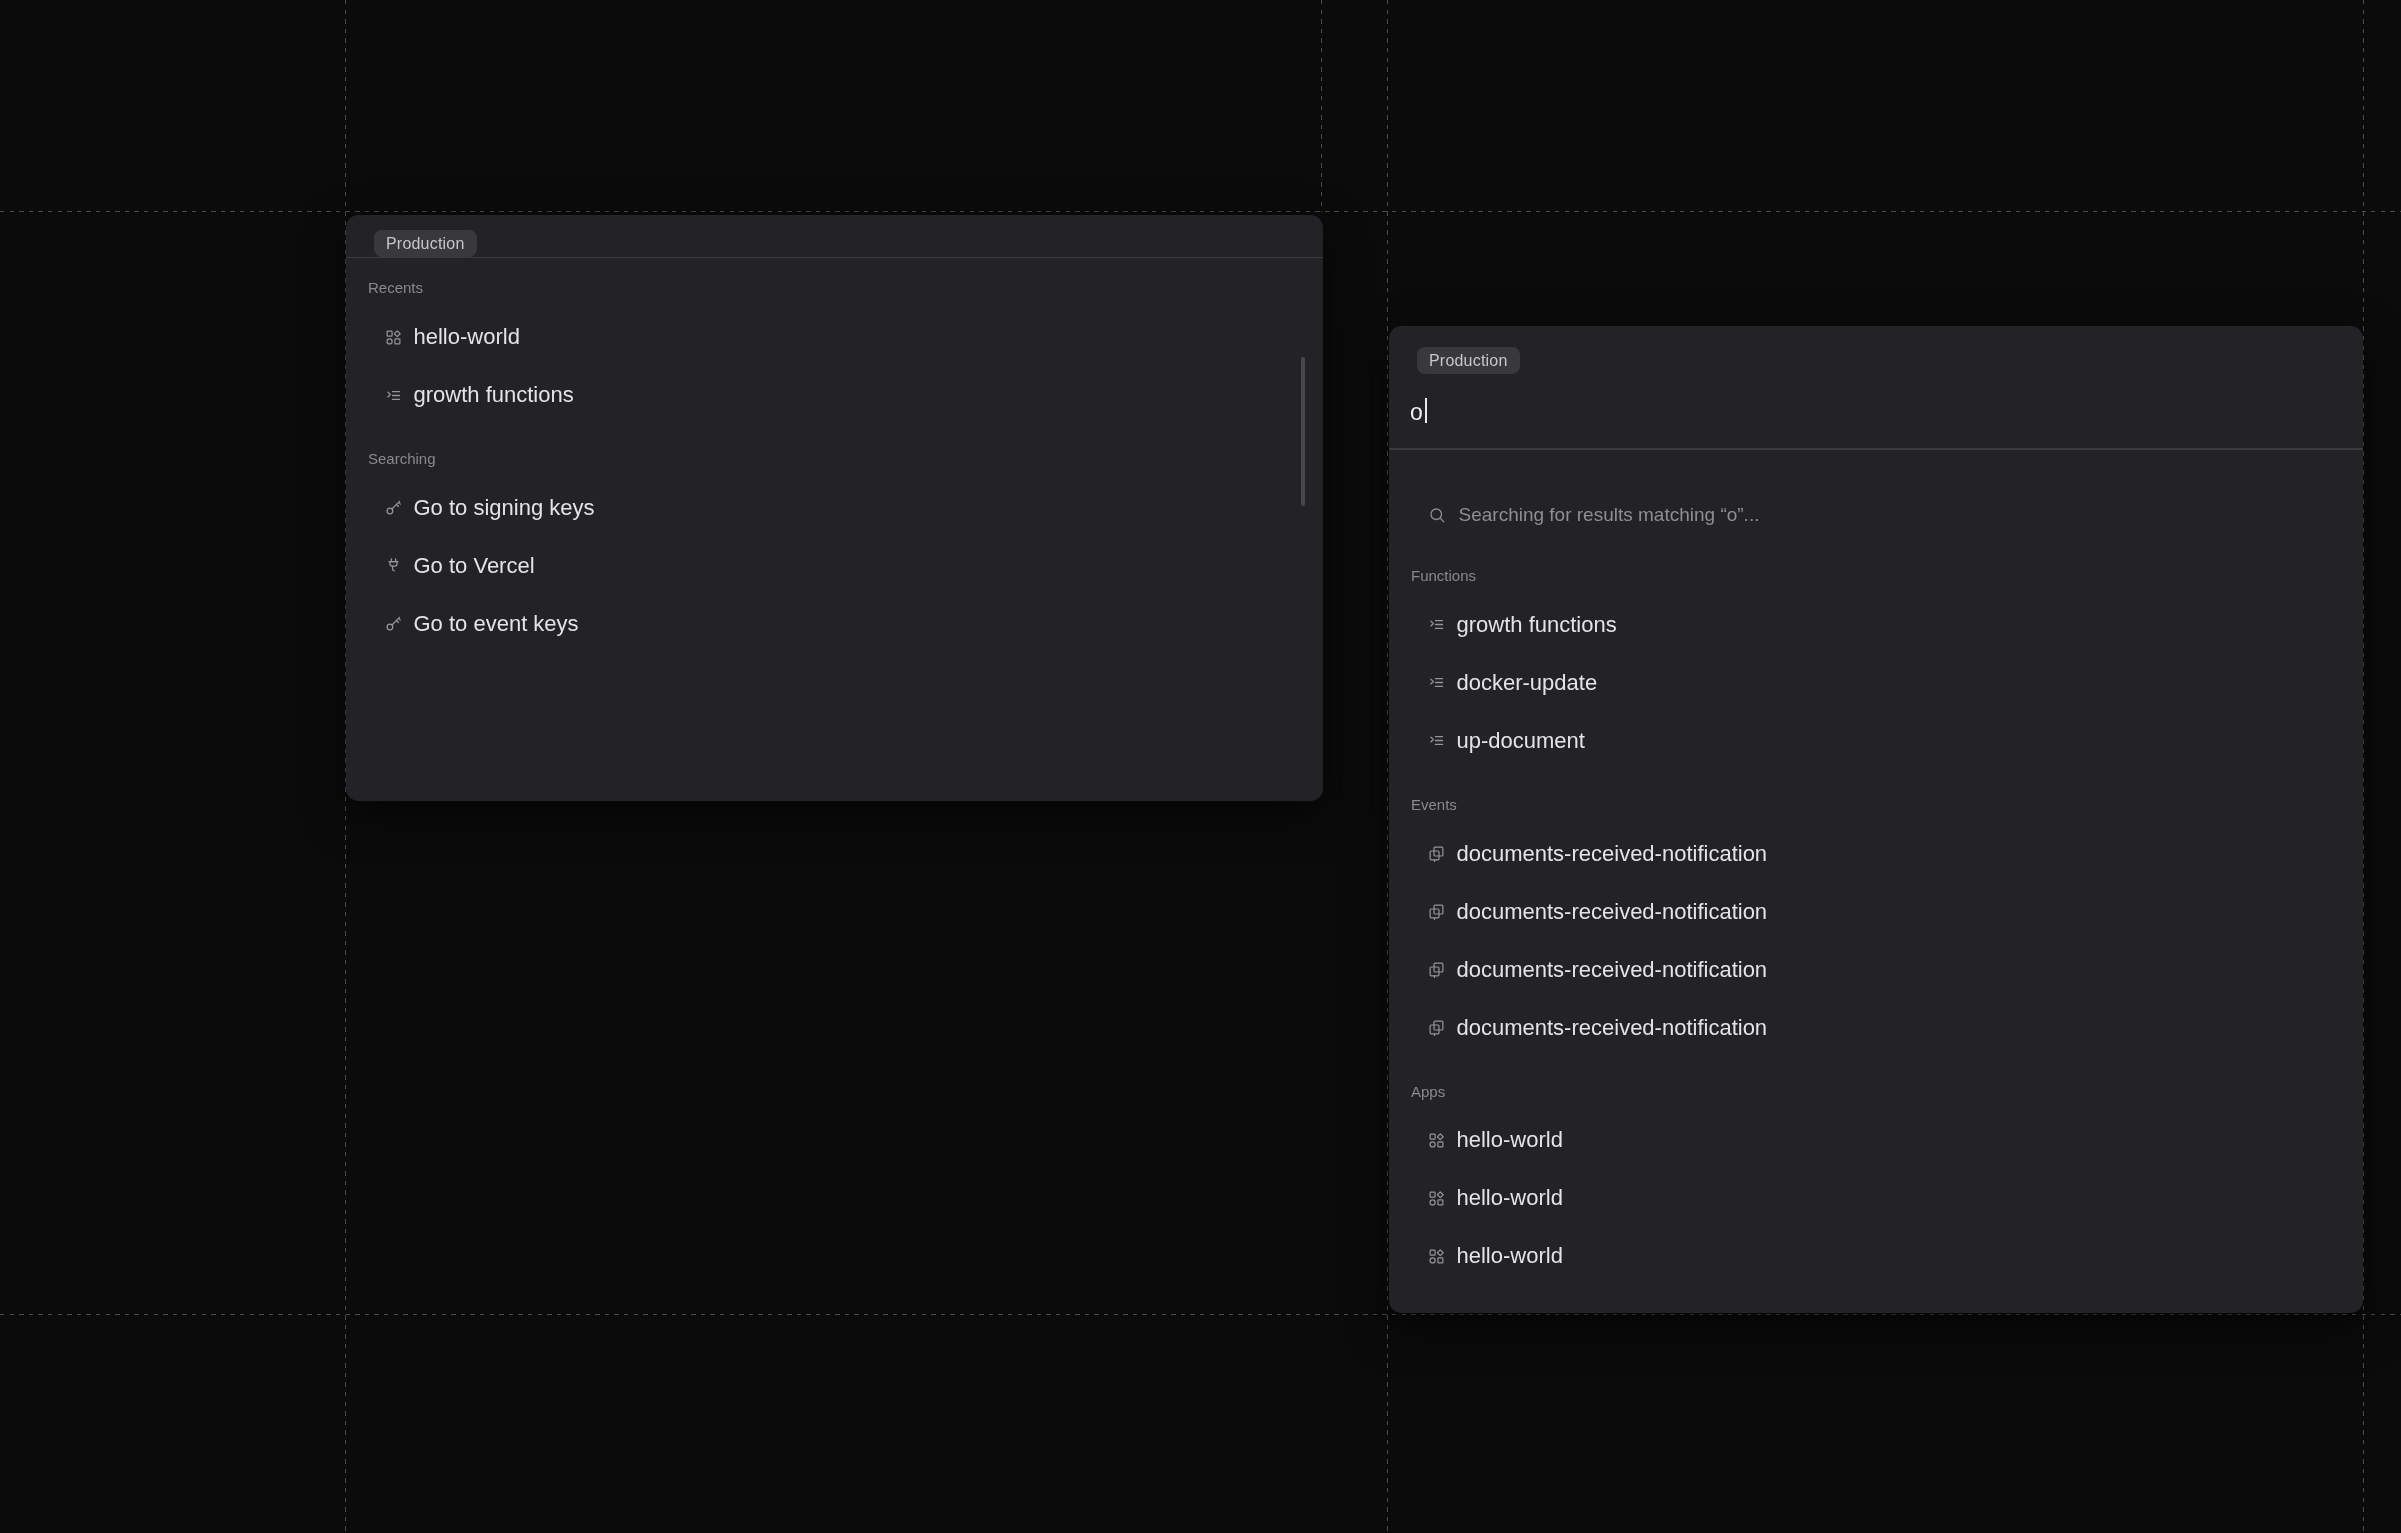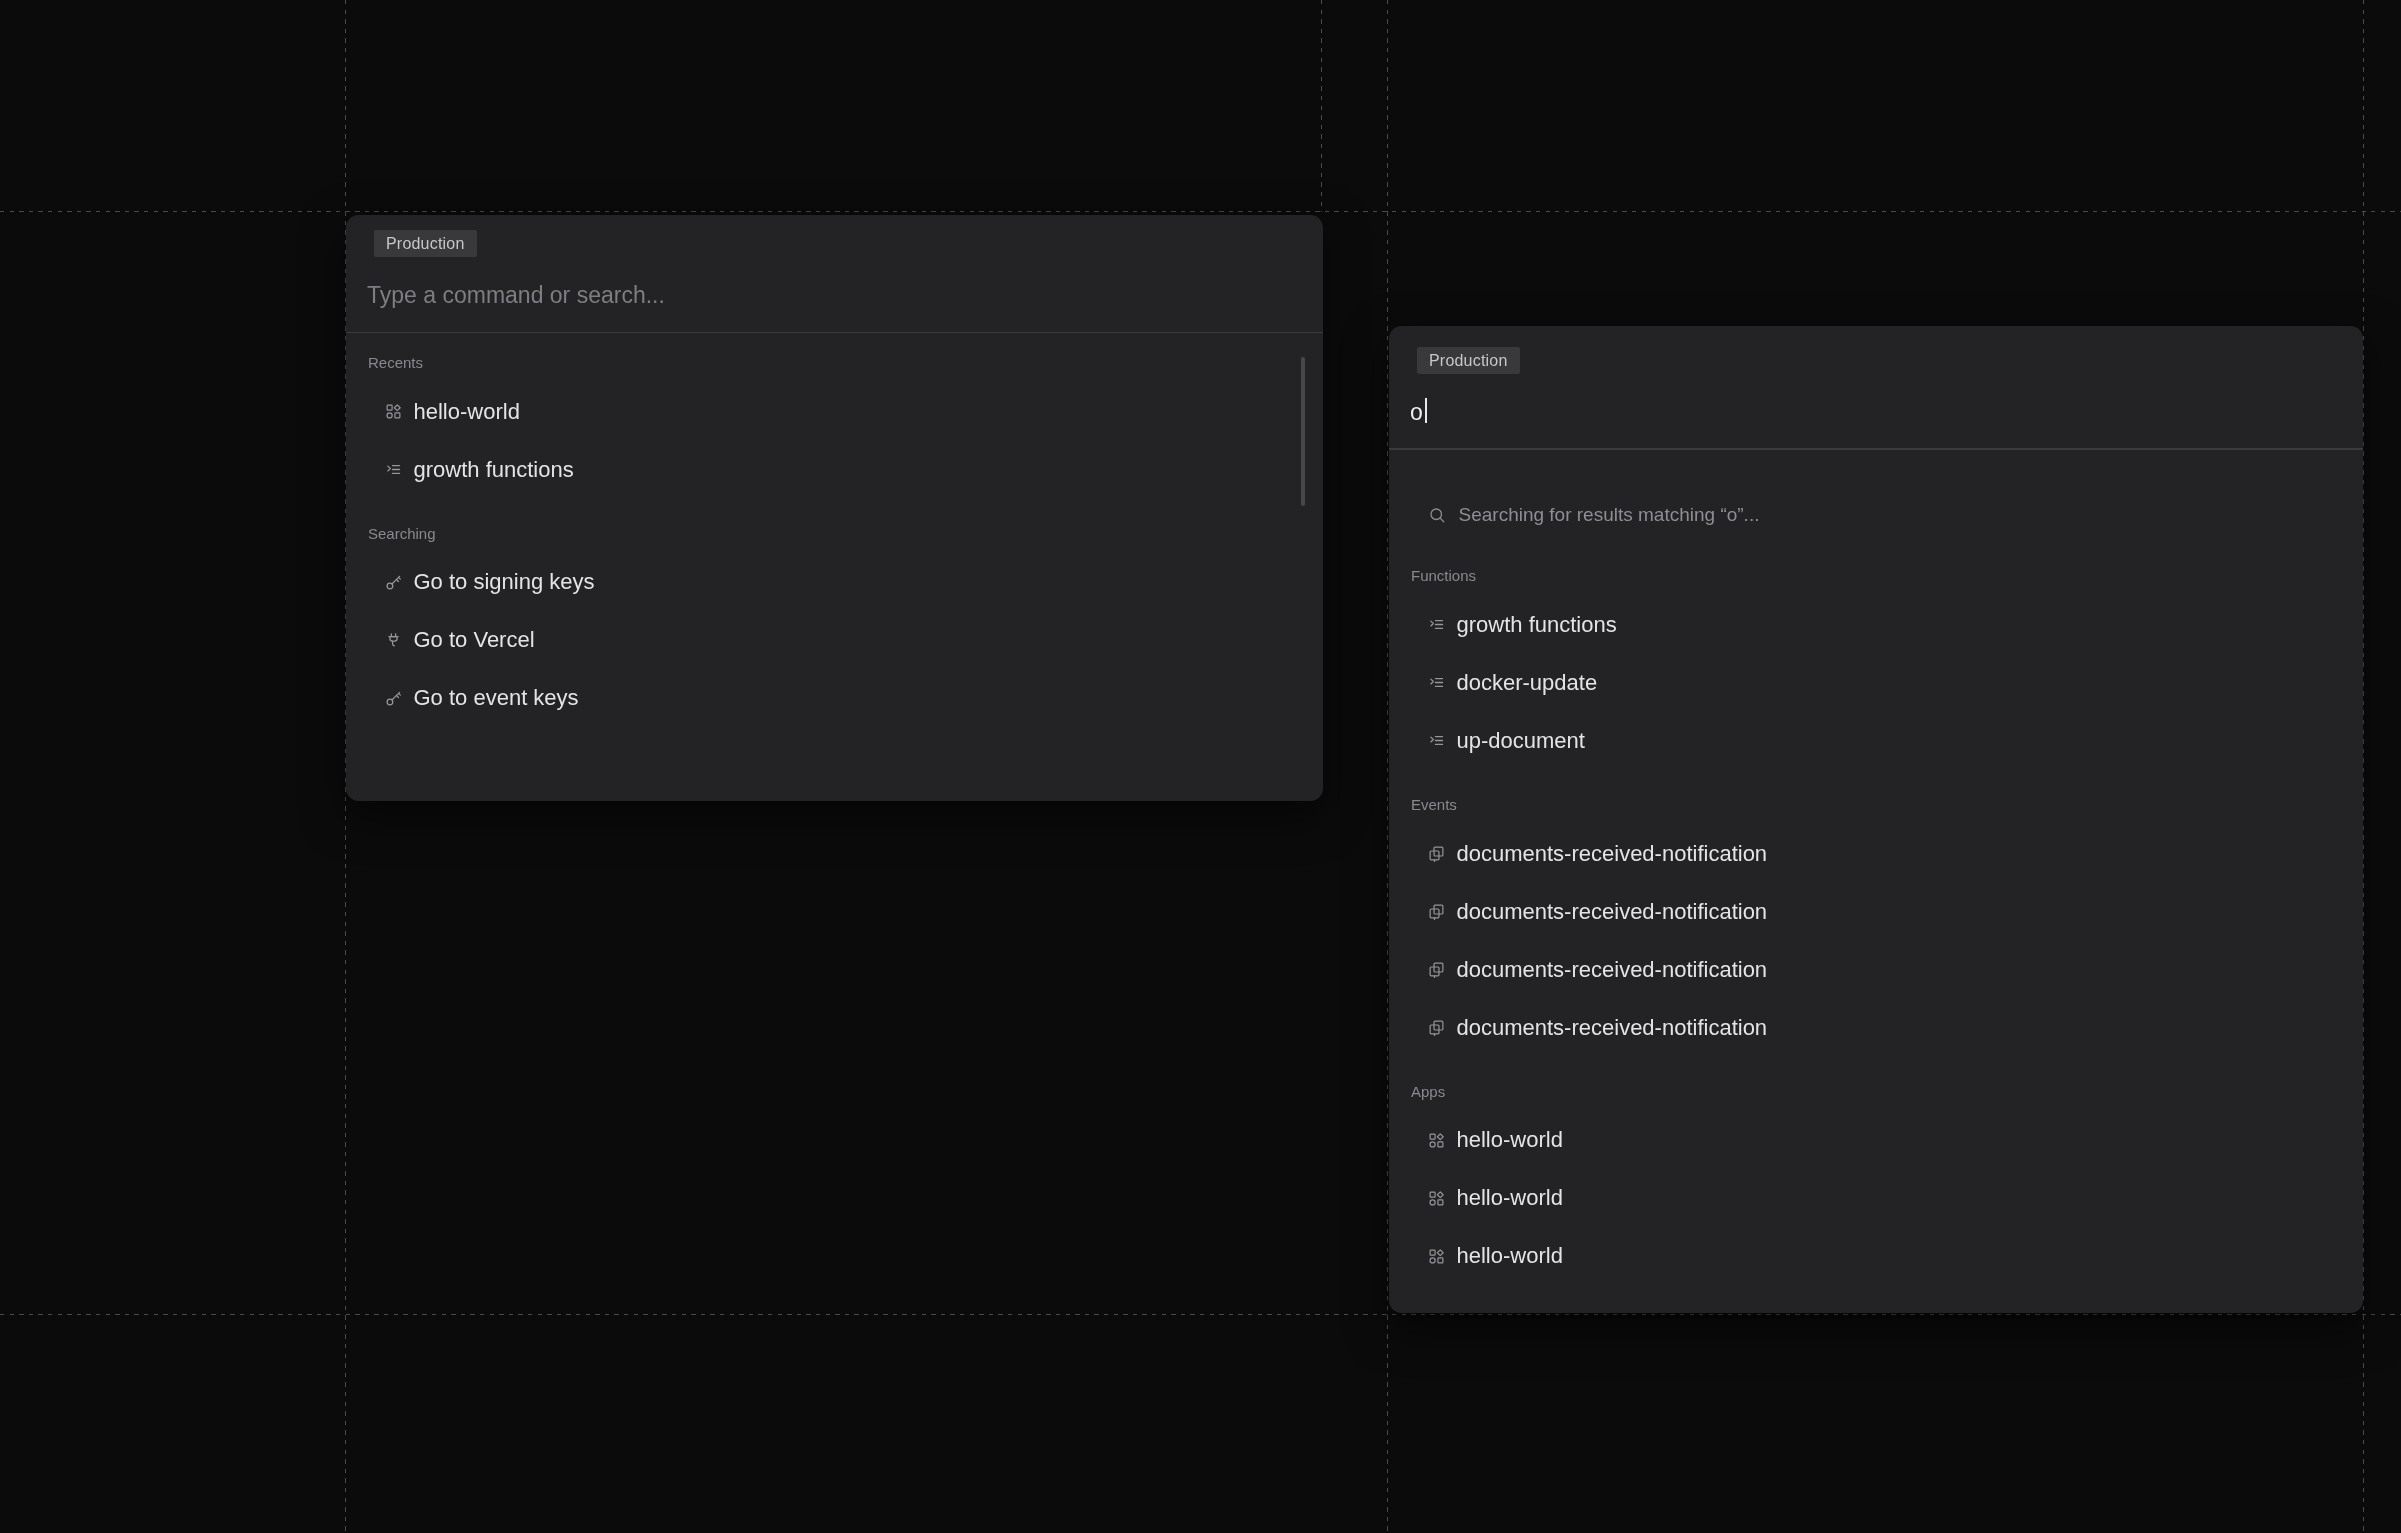--- a/index.html
+++ b/index.html
@@ -19,21 +19,21 @@
   
   .palette{position:absolute;background:#232325;border-radius:12.5px;overflow:hidden;
     box-shadow:0 14.4px 43px rgba(0,0,0,.55);}
   #left-palette{left:346px;top:215px;width:977px;height:586px;}
   #right-palette{left:1389px;top:326px;width:974px;height:987px;}
 
   .badge-row{padding-left:28px;}
   .hdr-left .badge-row{padding-top:15px;}
   .hdr-right .badge-row{padding-top:20.7px;}
   .badge{display:inline-block;background:#39393B;color:#C7C7CA;font-size:16px;
-    line-height:27px;padding:0 12px;border-radius:2px;letter-spacing:0.2px;}
+    line-height:27px;padding:0 12px;border-radius:8px;letter-spacing:0.2px;}
   .input-row{margin-top:24px;margin-bottom:21.6px;padding-left:21px;height:29px;
     line-height:29px;font-size:23px;white-space:nowrap;}
   .placeholder{color:#7E7E82;}
   .query{color:#F0F0F2;}
   .caret{display:inline-block;width:1.9px;height:25px;background:#E9E9EB;
     margin-left:2.4px;vertical-align:-3.4px;}
   .divider{height:1.4px;background:#3B3B3E;}
 
   .search-row{height:62px;padding:10.6px 0 0 39px;display:flex;align-items:center;
     gap:12.5px;color:#8E8E93;font-size:19px;margin-top:24px;}
@@ -58,23 +58,20 @@
 <div class="guide-v short" style="left:1321px"></div>
 <div class="guide-v" style="left:1387px"></div>
 <div class="guide-v" style="left:2363px"></div>
 <div class="guide-h" style="top:211px"></div>
 <div class="guide-h" style="top:1314px"></div>
 
 <section class="palette" id="left-palette">
   <div class="hdr-left">
     <div class="badge-row">
       <span class="badge">Production</span>
-    </div>
-    <div class="input-row">
-      <span class="placeholder">Type a command or search...</span>
     </div>
   </div>
   <div class="divider"></div>
   <div class="list">
       <div class="section">
         <div class="section-label">Recents</div>
         <div class="row">
           <span class="icon">
             <svg viewBox="0 0 24 24" fill="none" stroke="currentColor" stroke-width="1.7" stroke-linecap="round" stroke-linejoin="round">
               <rect x="3" y="3" width="7" height="7" rx="1"></rect>

